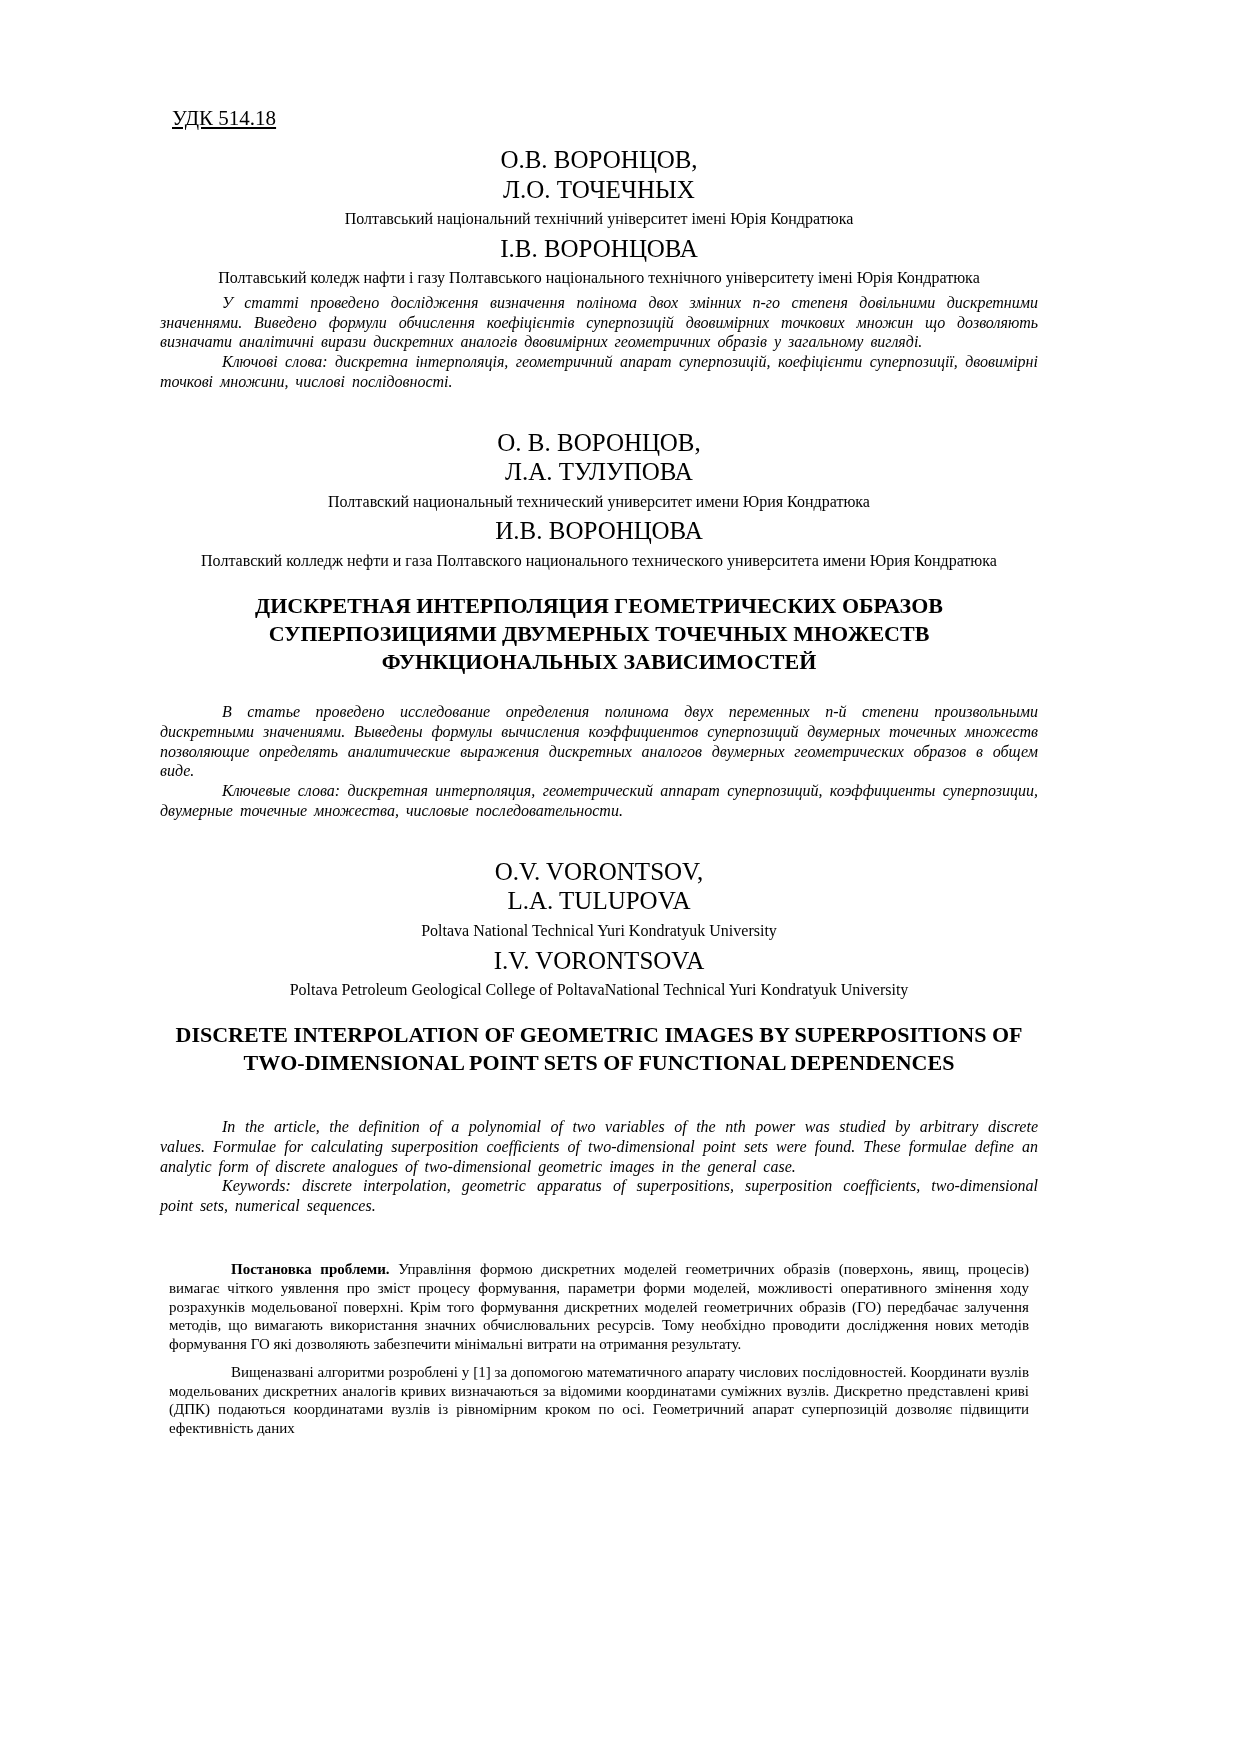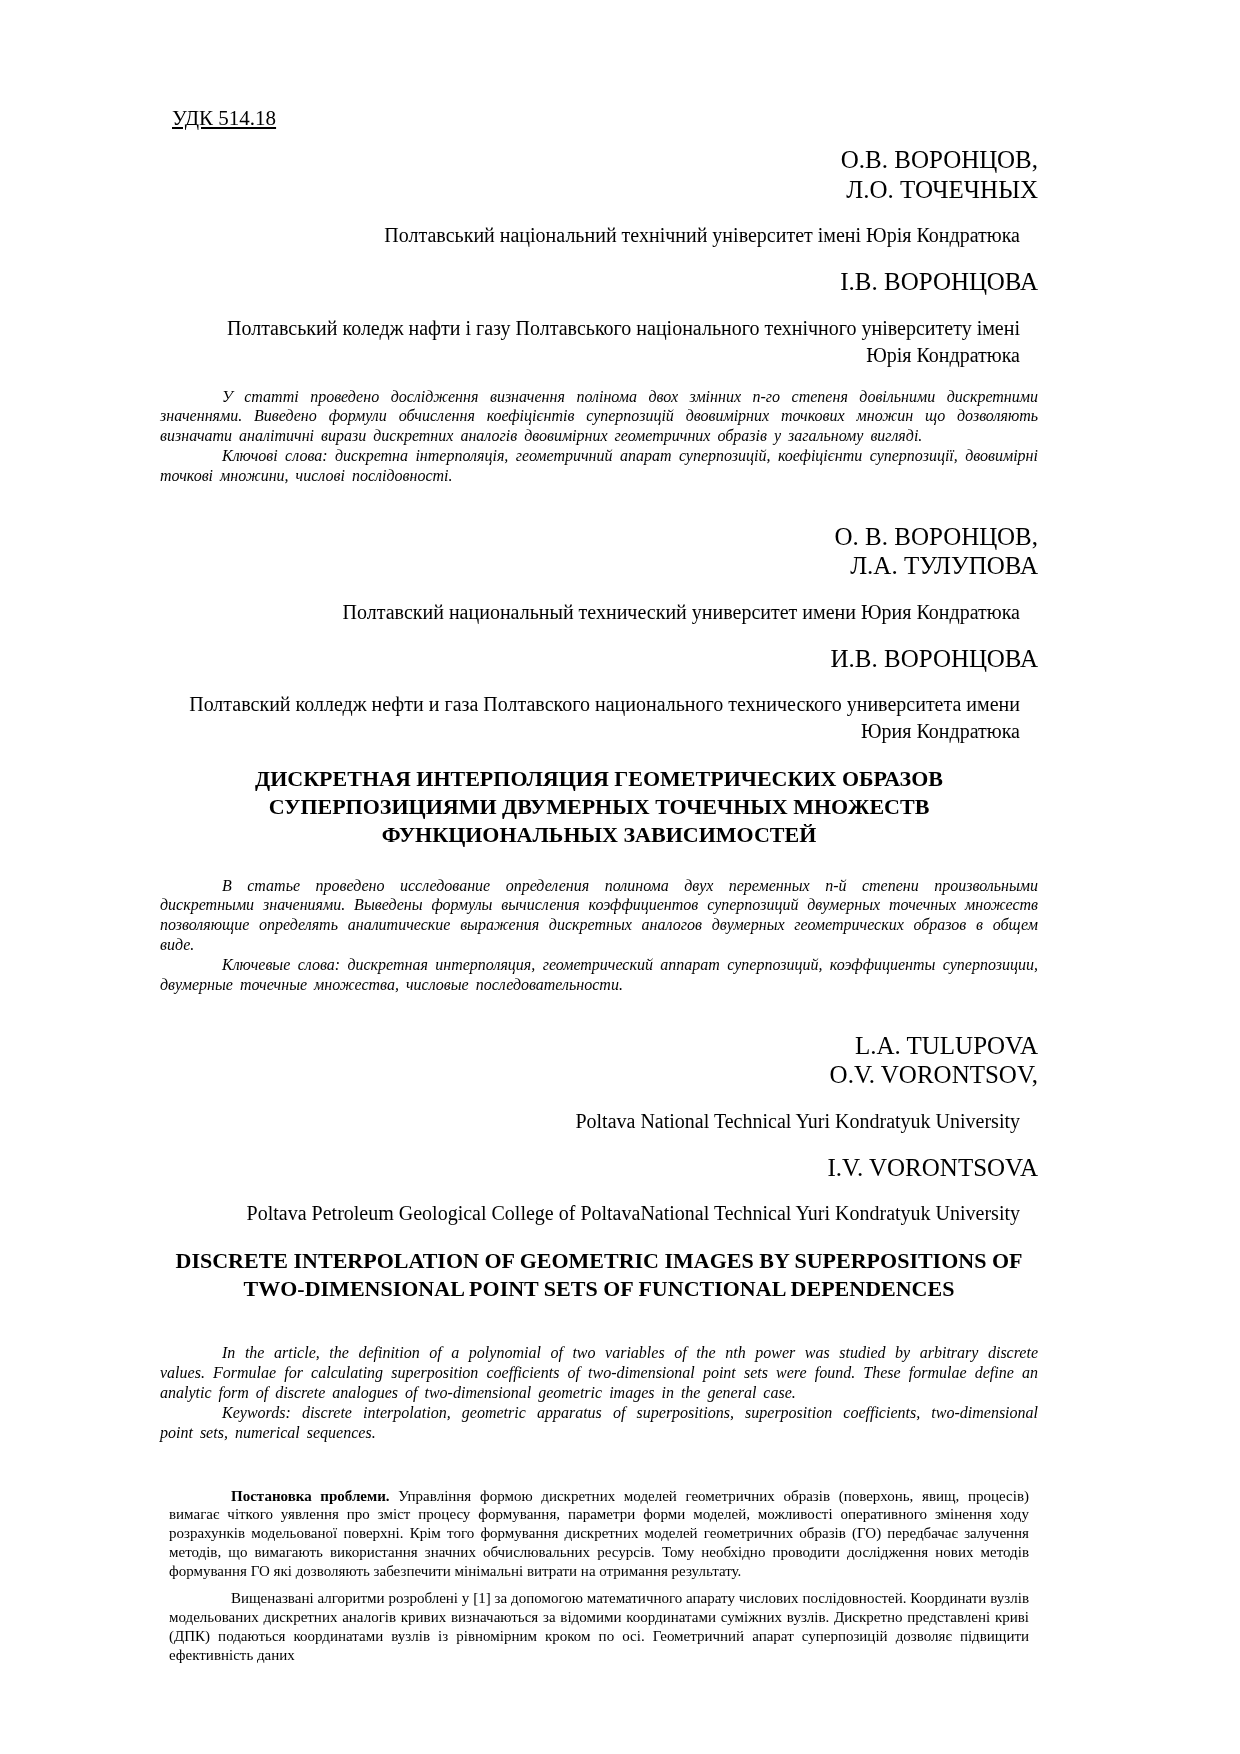--- a/index.html
+++ b/index.html
@@ -15,30 +15,30 @@
     min-height: 1754px;
     box-sizing: border-box;
     background: #ffffff;
     padding: 106px 202px 60px 160px;
   }
   .udc {
     font-size: 21px;
     margin: 0 0 14px 12px;
     text-decoration: underline;
   }
-  .authors-block { text-align: right; }
+  .authors-block { text-align: center; }
   .author-name {
     font-size: 25px;
     line-height: 1.18;
     margin: 0;
   }
   .affiliation {
-    font-size: 20px;
+    font-size: 16px;
     line-height: 1.35;
-    margin: 18px;
+    margin: 4px;
   }
   .paper-title {
     font-weight: bold;
     text-align: center;
     font-size: 22px;
     line-height: 1.28;
     margin: 20px auto 30px auto;
   }
   .paper-title.ru { max-width: 770px; margin-bottom: 26px; }
   .paper-title.en { margin-bottom: 40px; }
@@ -90,22 +90,22 @@
       <p class="author-name">И.В. ВОРОНЦОВА</p>
       <p class="affiliation">Полтавский колледж нефти и газа Полтавского национального технического университета имени Юрия Кондратюка</p>
     </div>
     <h1 class="paper-title ru">ДИСКРЕТНАЯ ИНТЕРПОЛЯЦИЯ ГЕОМЕТРИЧЕСКИХ ОБРАЗОВ СУПЕРПОЗИЦИЯМИ ДВУМЕРНЫХ ТОЧЕЧНЫХ МНОЖЕСТВ ФУНКЦИОНАЛЬНЫХ ЗАВИСИМОСТЕЙ</h1>
     <p class="abstract">В статье проведено исследование определения полинома двух переменных n-й степени произвольными дискретными значениями. Выведены формулы вычисления коэффициентов суперпозиций двумерных точечных множеств позволяющие определять аналитические выражения дискретных аналогов двумерных геометрических образов в общем виде.</p>
     <p class="keywords">Ключевые слова: дискретная интерполяция, геометрический аппарат суперпозиций, коэффициенты суперпозиции, двумерные точечные множества, числовые последовательности.</p>
   </section>
 
   <section class="section">
     <div class="authors-block">
+      <p class="author-name">O.V. VORONTSOV,</p>
       <p class="author-name">L.A. TULUPOVA</p>
-      <p class="author-name">O.V. VORONTSOV,</p>
       <p class="affiliation">Poltava National Technical Yuri Kondratyuk University</p>
       <p class="author-name">I.V. VORONTSOVA</p>
       <p class="affiliation">Poltava Petroleum Geological College of PoltavaNational Technical Yuri Kondratyuk University</p>
     </div>
     <h1 class="paper-title en">DISCRETE INTERPOLATION OF GEOMETRIC IMAGES BY SUPERPOSITIONS OF TWO-DIMENSIONAL POINT SETS OF FUNCTIONAL DEPENDENCES</h1>
     <p class="abstract">In the article, the definition of a polynomial of two variables of the nth power was studied by arbitrary discrete values. Formulae for calculating superposition coefficients of two-dimensional point sets were found. These formulae define an analytic form of discrete analogues of two-dimensional geometric images in the general case.</p>
     <p class="keywords">Keywords: discrete interpolation, geometric apparatus of superpositions, superposition coefficients, two-dimensional point sets, numerical sequences.</p>
   </section>
 
   <div class="body-text">

